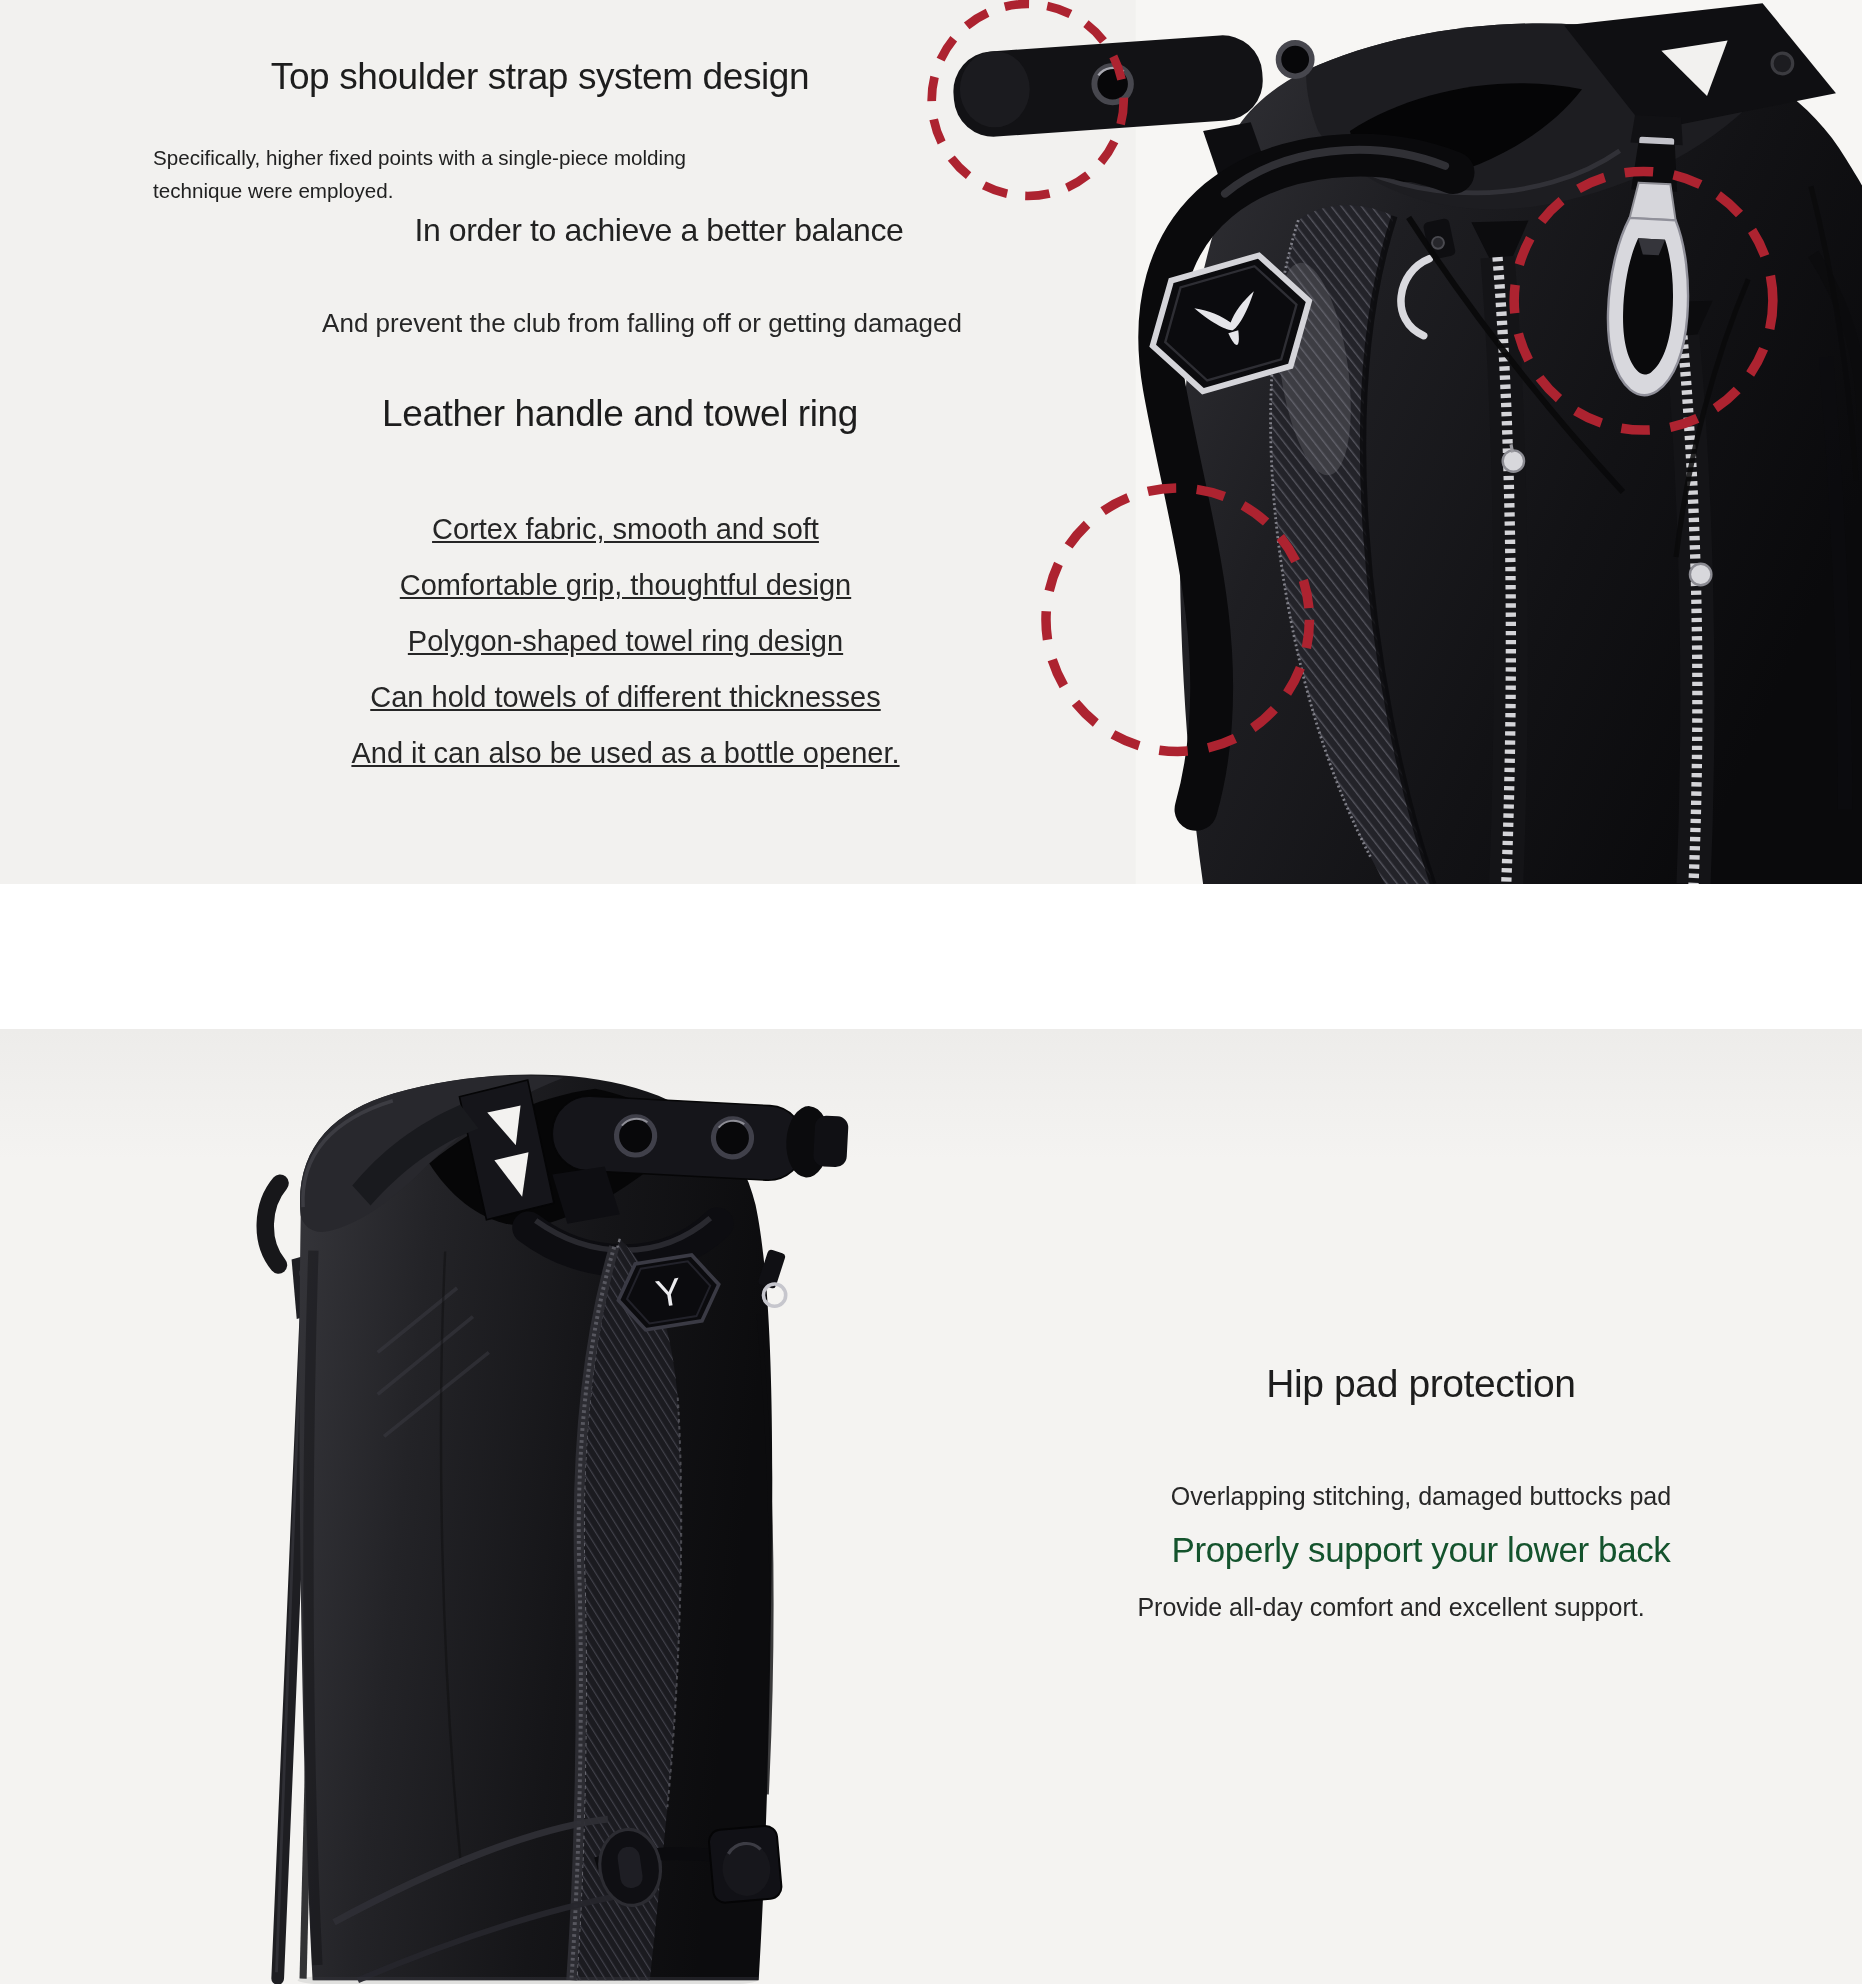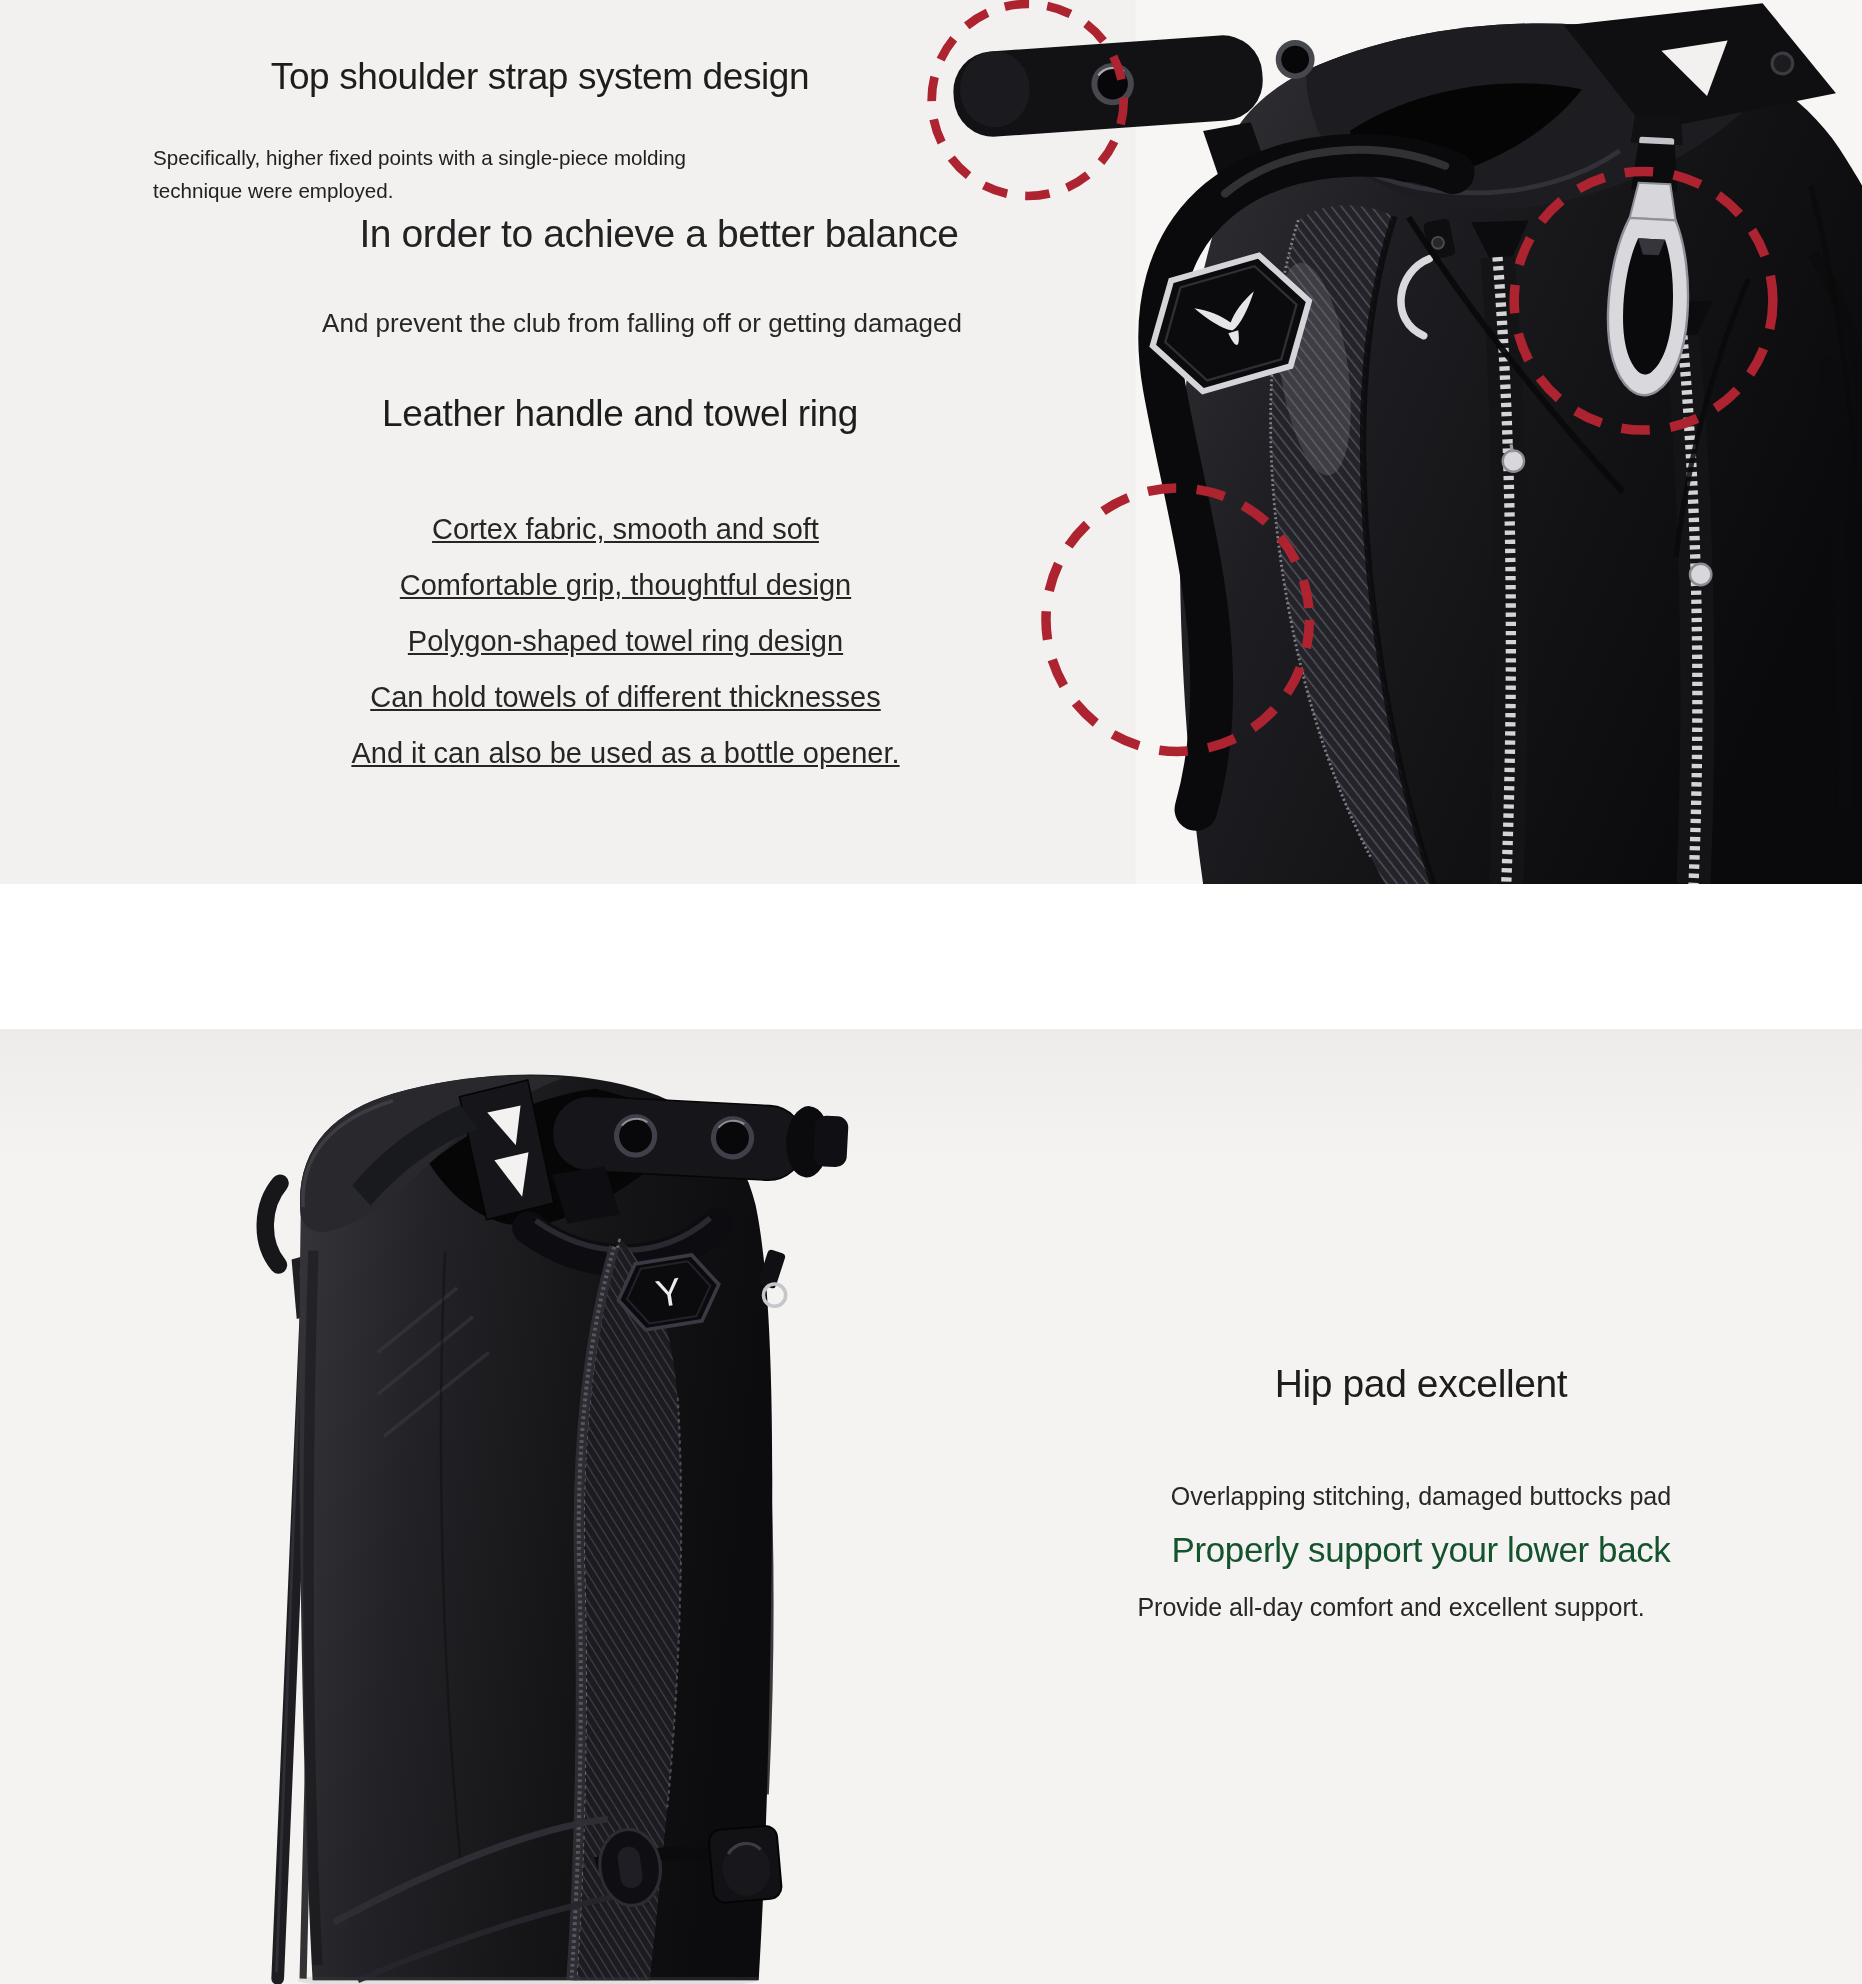--- a/index.html
+++ b/index.html
@@ -7,21 +7,21 @@
         font-family:"Liberation Sans","DejaVu Sans",sans-serif;color:#1f1f1f;background:#f2f1ef;}
   .abs{position:absolute;}
   .center{text-align:center;}
   
   #band-white{left:0;top:884px;width:1863px;height:145px;background:#ffffff;}
   #bottom-section-bg{left:0;top:1029px;width:1863px;height:1004px;background:#f4f3f1;}
   #bottom-fade{left:0;top:1029px;width:1863px;height:131px;background:linear-gradient(180deg,#edecea,#f4f3f1);}
   
   .h-title{font-size:37px;line-height:1.12;color:#1d1d1d;letter-spacing:-0.4px;text-align:center;}
   .h-title2{font-size:39px;line-height:1.12;color:#1d1d1d;letter-spacing:-0.4px;}
-  .h-mid{font-size:39px;color:#222;letter-spacing:-0.4px;}
+  .h-mid{font-size:32px;color:#222;letter-spacing:-0.4px;}
   .h-mid2{font-size:35px;color:#14532d;letter-spacing:-0.4px;}
   .t-body{font-size:26px;color:#272727;}
   .t-body2{font-size:25px;color:#272727;}
   .t-small{font-size:20.6px;line-height:33px;color:#212121;}
   .t-feature{font-size:29px;line-height:56px;color:#262626;text-decoration:underline;}
   svg{display:block;}
 </style>
 </head>
 <body>
 
@@ -262,21 +262,21 @@
       <rect x="-28" y="-52" width="56" height="104" rx="26" fill="#1e1e24"></rect>
     </g>
     <g transform="translate(1878,4696) rotate(-5)">
       <rect x="-86" y="-92" width="172" height="184" rx="30" fill="#111116" stroke="#050506" stroke-width="5"></rect>
       <ellipse cx="2" cy="12" rx="60" ry="68" fill="#17171c"></ellipse>
       <path d="M -40 -30 A 55 60 0 0 1 42 -34" stroke="#3c3c44" stroke-width="8" fill="none"></path>
     </g>
     <path d="M 790 4984 L 1910 4984" stroke="#33333a" stroke-width="8" opacity="0.5"></path>
   </svg>
 
-  <div class="abs center h-title2" style="left:1024px;top:1362px;width:794px;">Hip pad excellent</div>
+  <div class="abs center h-title2" style="left:1024px;top:1362px;width:794px;">Hip pad protection</div>
 
   <div class="abs center t-body2" style="left:1024px;top:1482px;width:794px;">Overlapping stitching, damaged buttocks pad</div>
 
   <div class="abs center h-mid2" style="left:1024px;top:1530px;width:794px;">Properly support your lower back</div>
 
   <div class="abs center t-body2" style="left:994px;top:1593px;width:794px;">Provide all-day comfort and excellent support.</div>
 
 </div>
 
 

